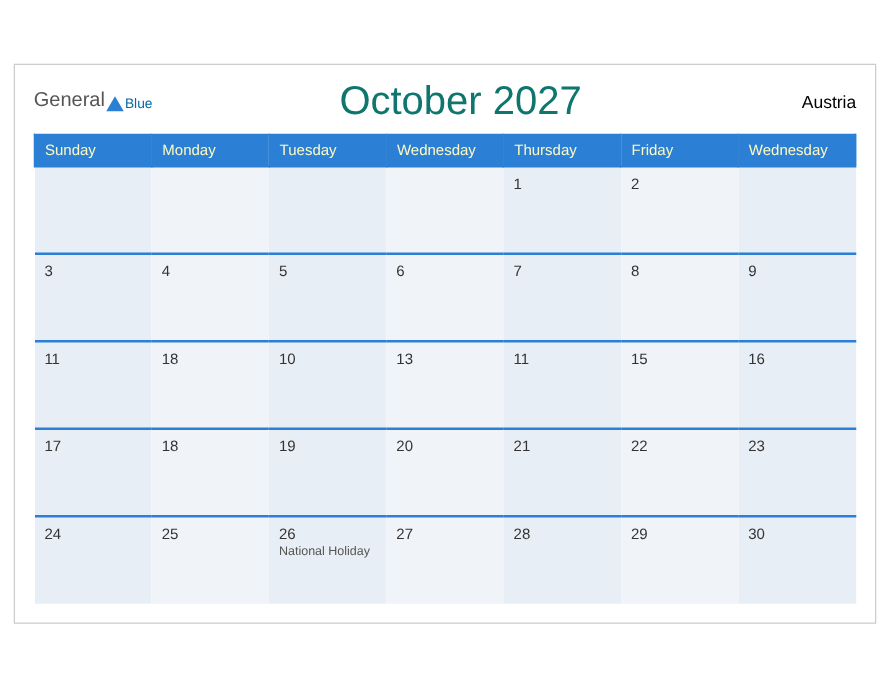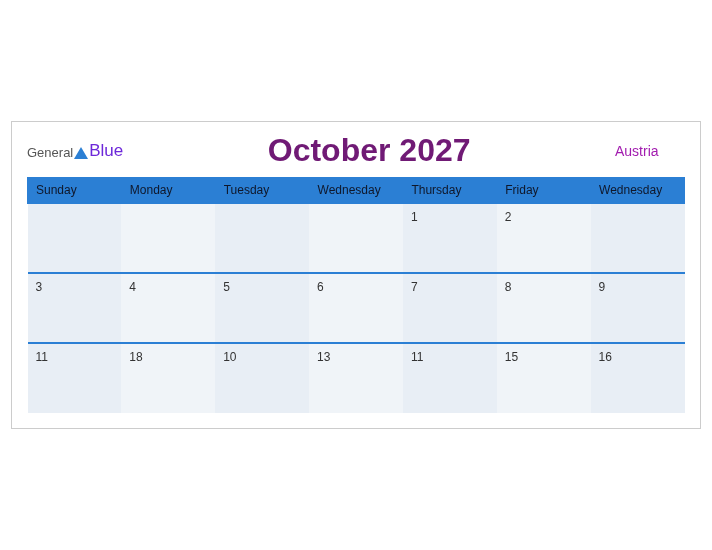--- a/index.html
+++ b/index.html
@@ -26,56 +26,56 @@
     }
     .logo {
       display: flex;
       align-items: flex-end;
       font-size: 13px;
       color: #555;
       line-height: 1;
     }
     .logo-general {
       color: #555;
-      font-size: 13px;
+      font-size: 16px;
     }
     .logo-blue {
-      color: #6d28d9;
-      font-size: 17px;
+      color: #0369a1;
+      font-size: 11px;
     }
     .logo-triangle {
       width: 0;
       height: 0;
       border-left: 7px solid transparent;
       border-right: 7px solid transparent;
       border-bottom: 12px solid #2b7fd4;
       margin: 0 1px 0 1px;
       display: inline-block;
       vertical-align: bottom;
     }
     .month-title {
       font-size: 32px;
-      font-weight: bold;
-      color: #701a75;
+      font-weight: normal;
+      color: #0f766e;
       text-align: center;
       flex: 1;
     }
     .country {
       font-size: 14px;
-      color: #a21caf;
-      text-align: left;
+      color: #000000;
+      text-align: right;
       min-width: 70px;
     }
     .calendar-table {
       width: 100%;
       border-collapse: collapse;
     }
     .calendar-table thead tr th {
       background: #2b7fd4;
-      color: #0f172a;
+      color: #fef9c3;
       font-size: 12px;
       font-weight: normal;
       padding: 5px 8px;
       text-align: left;
       border: 1px solid #2b7fd4;
     }
     .calendar-table tbody tr {
       border-top: 2px solid #2b7fd4;
     }
     .calendar-table tbody tr td {
@@ -187,15 +187,62 @@
           <td>
             <span class="day-number">11</span>
           </td>
           <td>
             <span class="day-number">15</span>
           </td>
           <td>
             <span class="day-number">16</span>
           </td>
         </tr>
+        <tr>
+          <td>
+            <span class="day-number">17</span>
+          </td>
+          <td>
+            <span class="day-number">18</span>
+          </td>
+          <td>
+            <span class="day-number">19</span>
+          </td>
+          <td>
+            <span class="day-number">20</span>
+          </td>
+          <td>
+            <span class="day-number">21</span>
+          </td>
+          <td>
+            <span class="day-number">22</span>
+          </td>
+          <td>
+            <span class="day-number">23</span>
+          </td>
+        </tr>
+        <tr>
+          <td>
+            <span class="day-number">24</span>
+          </td>
+          <td>
+            <span class="day-number">25</span>
+          </td>
+          <td>
+            <span class="day-number">26</span>
+            <span class="holiday-label">National Holiday</span>
+          </td>
+          <td>
+            <span class="day-number">27</span>
+          </td>
+          <td>
+            <span class="day-number">28</span>
+          </td>
+          <td>
+            <span class="day-number">29</span>
+          </td>
+          <td>
+            <span class="day-number">30</span>
+          </td>
+        </tr>
       </tbody>
   </table>
 </div>
 
 </body></html>

